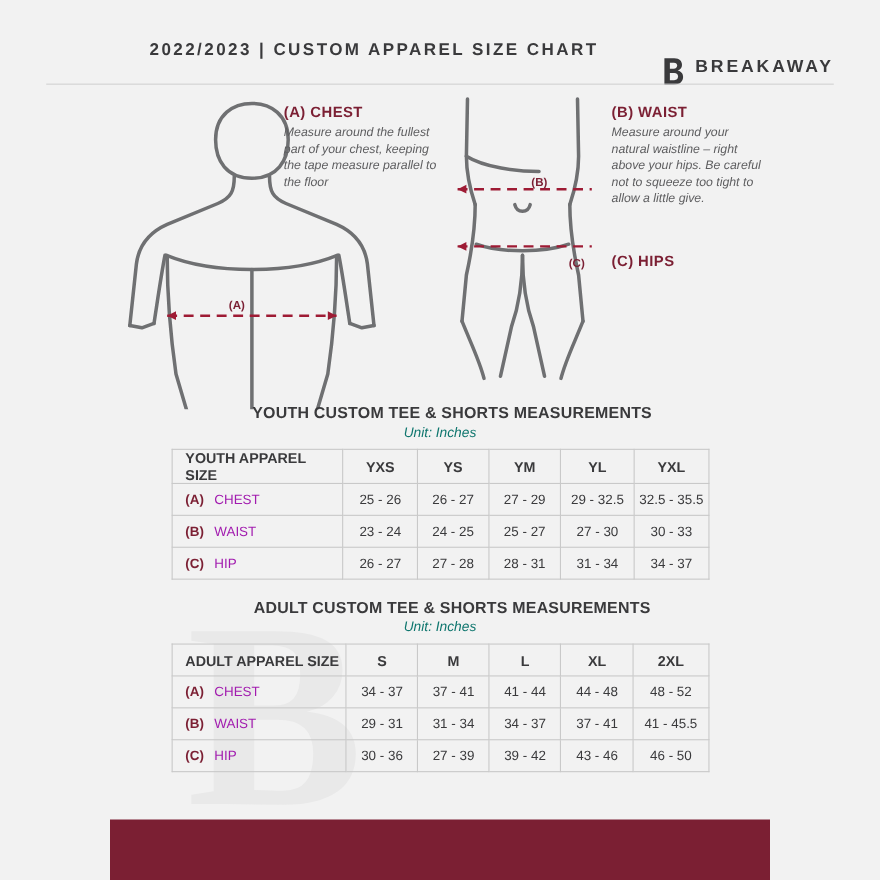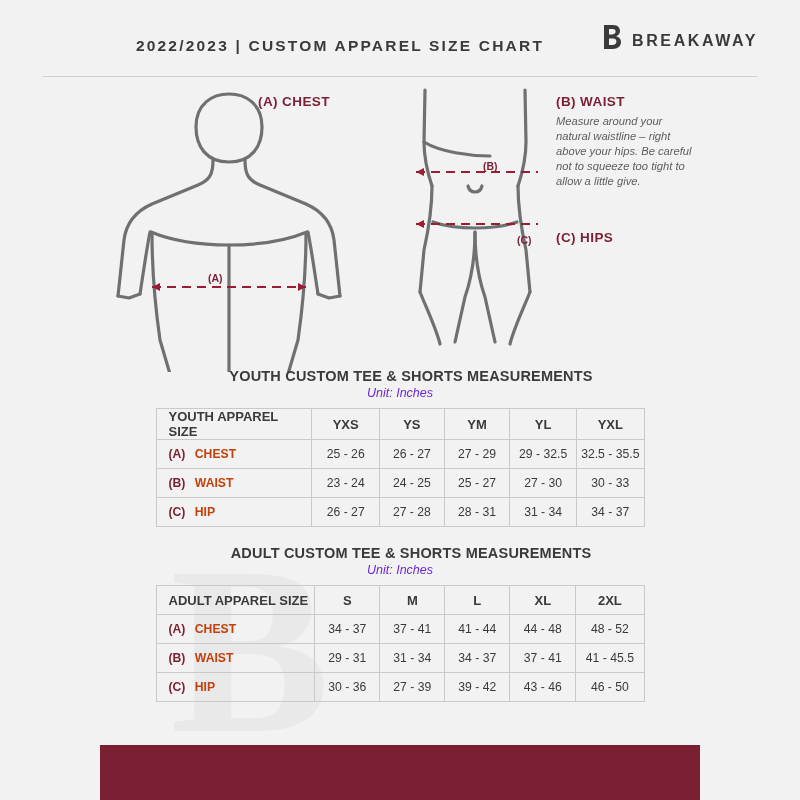--- a/index.html
+++ b/index.html
@@ -55,23 +55,23 @@
   }
   .header-title {
     font-size: 15.5px;
     font-weight: bold;
     letter-spacing: 2.2px;
     color: #3a3a3c;
   }
   .brand {
     position: absolute;
     right: 42px;
-    top: 14px;
+    top: 42px;
     display: flex;
-    align-items: flex-end;
+    align-items: flex-start;
     gap: 10px;
   }
   .brand-mark {
     width: 22px;
     height: 26px;
     position: relative;
   }
   .brand-name {
     font-size: 16px;
     font-weight: bold;
@@ -138,21 +138,21 @@
     font-size: 14.5px;
     font-weight: bold;
     color: #3a3a3c;
     letter-spacing: 0.2px;
     margin-left: 22px;
   }
   .tbl-unit {
     text-align: center;
     font-size: 12.5px;
     font-style: italic;
-    color: #6d28d9;
+    color: #0f766e;
     margin-top: 2px;
     margin-bottom: 8px;
   }
   table.size {
     border-collapse: collapse;
     margin: 0 auto;
     width: 489px;
     background: transparent;
   }
   table.size th, table.size td {
@@ -172,22 +172,22 @@
   table.size th {
     font-weight: bold;
     font-size: 13px;
   }
   table.size th.colhead { width: 75px; }
   .lbl {
     color: #7b1f33;
     font-weight: bold;
   }
   .rowlabel-text {
-    color: #c2410c;
-    font-weight: bold;
+    color: #a21caf;
+    font-weight: normal;
   }
   .footer-bar {
     position: absolute;
     left: 100px;
     top: 735px;
     width: 600px;
     height: 55px;
     background: #7b1f33;
     z-index: 2;
   }
@@ -256,20 +256,21 @@
         <line x1="416" y1="142" x2="538" y2="142" stroke="#9e1b34" stroke-width="2.2" stroke-dasharray="9,6"></line>
         <polygon points="416,142 424,138 424,146" fill="#9e1b34"></polygon>
       </svg>
 
       <span class="marker" style="left:208px; top:190px;">(A)</span>
       <span class="marker" style="left:483px; top:78px;">(B)</span>
       <span class="marker" style="left:517px; top:152px;">(C)</span>
 
       <div class="note note-a">
         <div class="note-title">(A) CHEST</div>
+        <div class="note-body">Measure around the fullest part of your chest, keeping the tape measure parallel to the floor</div>
       </div>
       <div class="note note-b">
         <div class="note-title">(B) WAIST</div>
         <div class="note-body">Measure around your natural waistline – right above your hips. Be careful not to squeeze too tight to allow a little give.</div>
       </div>
       <div class="note note-c">
         <div class="note-title">(C) HIPS</div>
       </div>
     </div>
 

